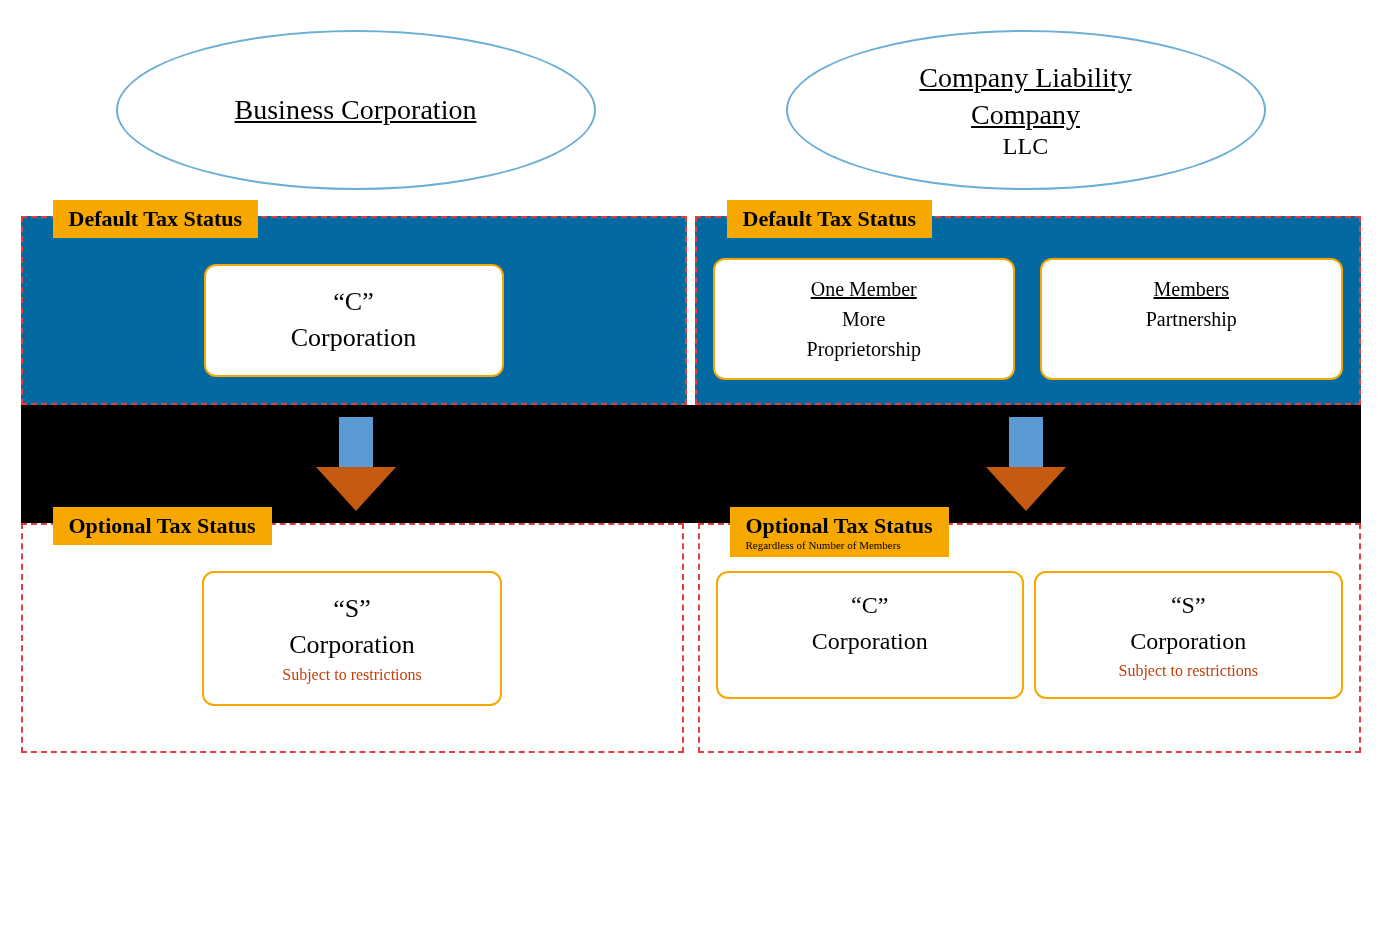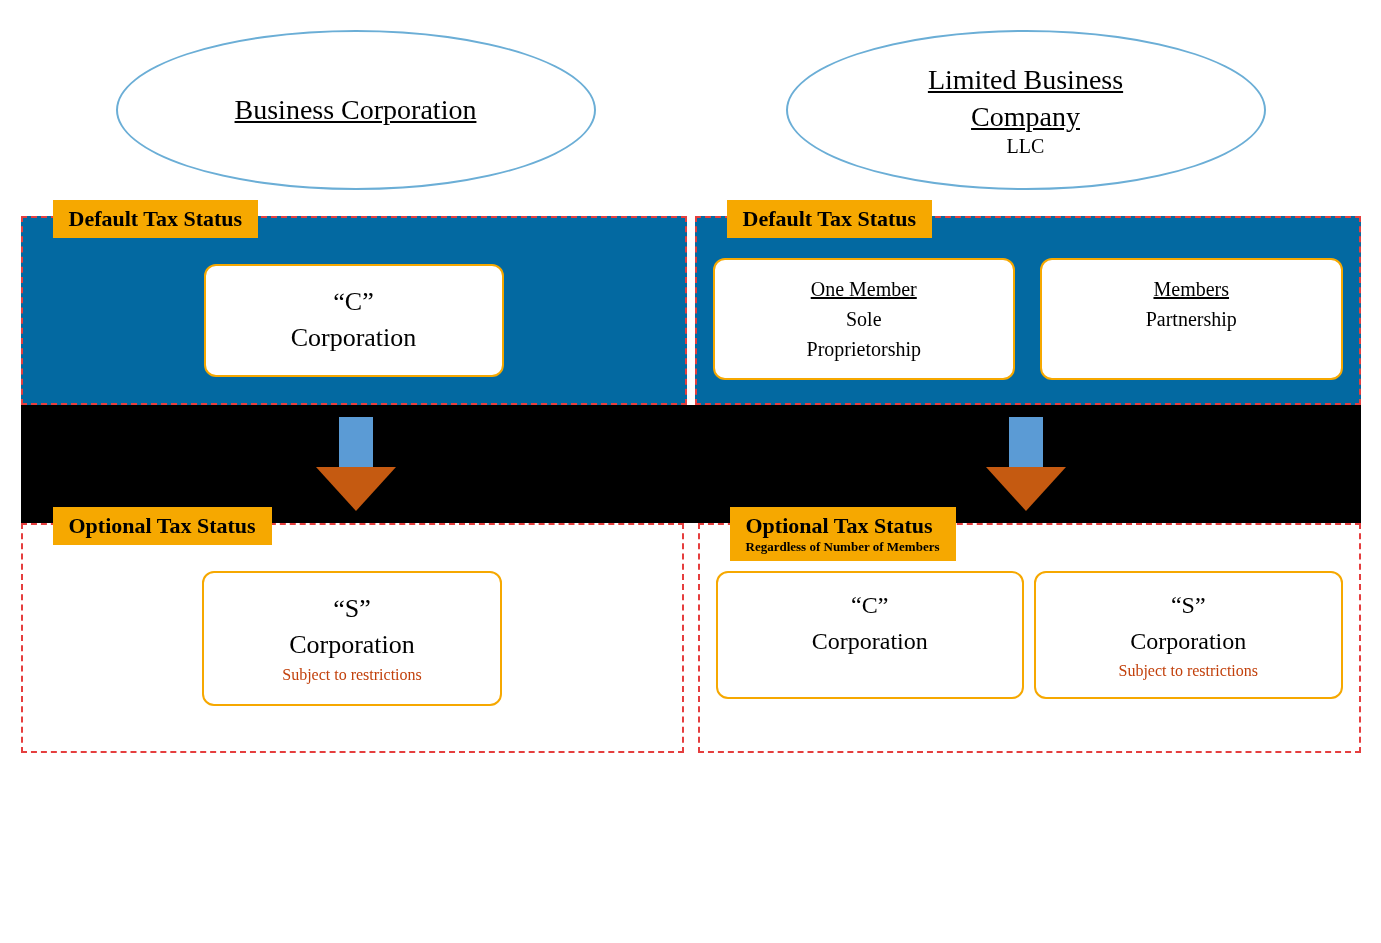--- a/index.html
+++ b/index.html
@@ -42,21 +42,21 @@
     }
 
     .ellipse-text {
       font-size: 28px;
       font-weight: normal;
       text-decoration: underline;
       line-height: 1.3;
     }
 
     .ellipse-sub {
-      font-size: 20px;
+      font-size: 24px;
       text-decoration: none;
     }
 
     
     .boxes-row {
       display: flex;
       gap: 8px;
     }
 
     .section-box {
@@ -147,22 +147,22 @@
       border-top: 44px solid #c55a11;
     }
 
     
     .bottom-row {
       display: flex;
       gap: 14px;
     }
 
     .badge-sub {
-      font-size: 13px;
-      font-weight: bold;
+      font-size: 11px;
+      font-weight: normal;
       display: block;
     }
 
     .inner-box-note {
       font-size: 16px;
       color: #c2410c;
     }
 
     .section-box-bottom {
       border: 2.5px dashed #e53e3e;
@@ -183,21 +183,21 @@
 <body>
 
 <div class="main-container">
 
   <div class="ellipse-row">
     <div class="ellipse">
       <span class="ellipse-text">Business Corporation</span>
     </div>
     <div class="ellipse">
       <div style="text-align:center;">
-        <span class="ellipse-text">Limited Business</span><br>
+        <span class="ellipse-text">Company Liability</span><br>
         <span class="ellipse-text">Company</span><br>
         <span class="ellipse-sub">LLC</span>
       </div>
     </div>
   </div>
 
   <div class="boxes-row">
 
     <div class="section-box">
       <span class="badge">Default Tax Status</span>
@@ -205,21 +205,21 @@
         <div class="inner-box-text-large">“C”</div>
         <div class="inner-box-text-large">Corporation</div>
       </div>
     </div>
 
     <div class="section-box">
       <span class="badge">Default Tax Status</span>
       <div class="inner-row">
         <div class="inner-box-half">
           <div class="underlined">One Member</div>
-          <div>Sole</div>
+          <div>More</div>
           <div>Proprietorship</div>
         </div>
         <div class="inner-box-half">
           <div class="underlined">Members</div>
           <div>Partnership</div>
         </div>
       </div>
     </div>
 
   </div>

